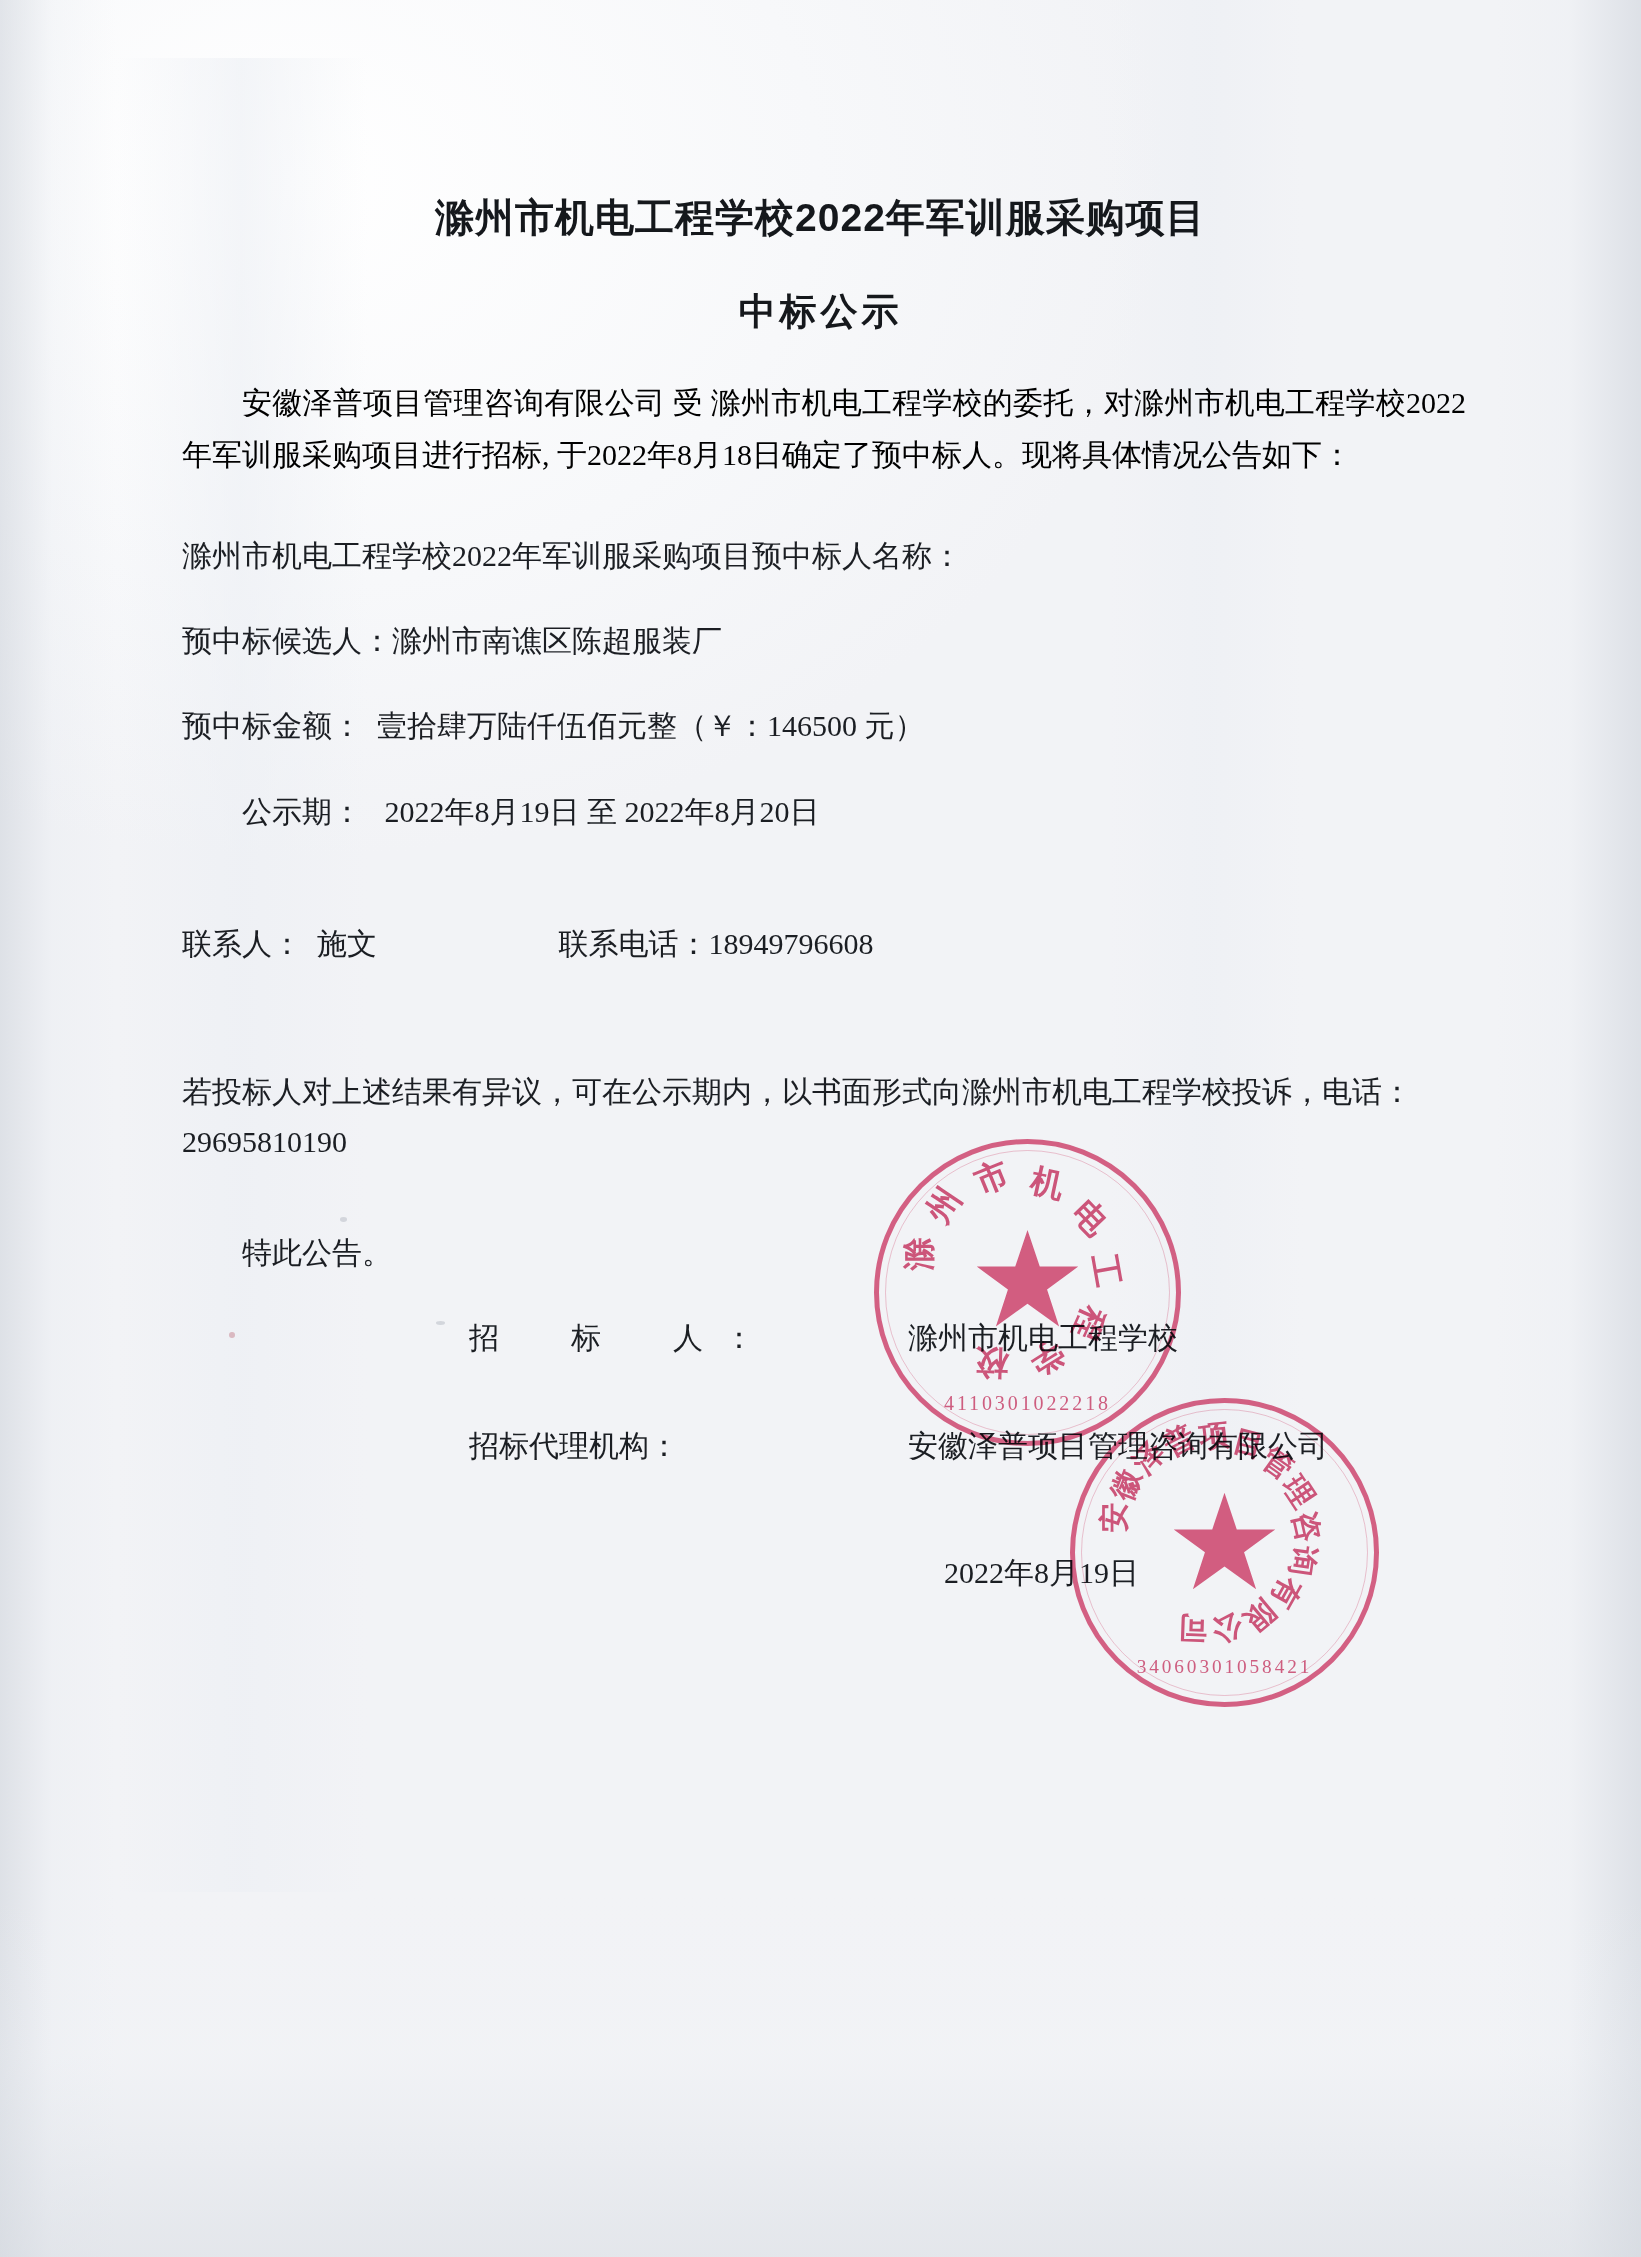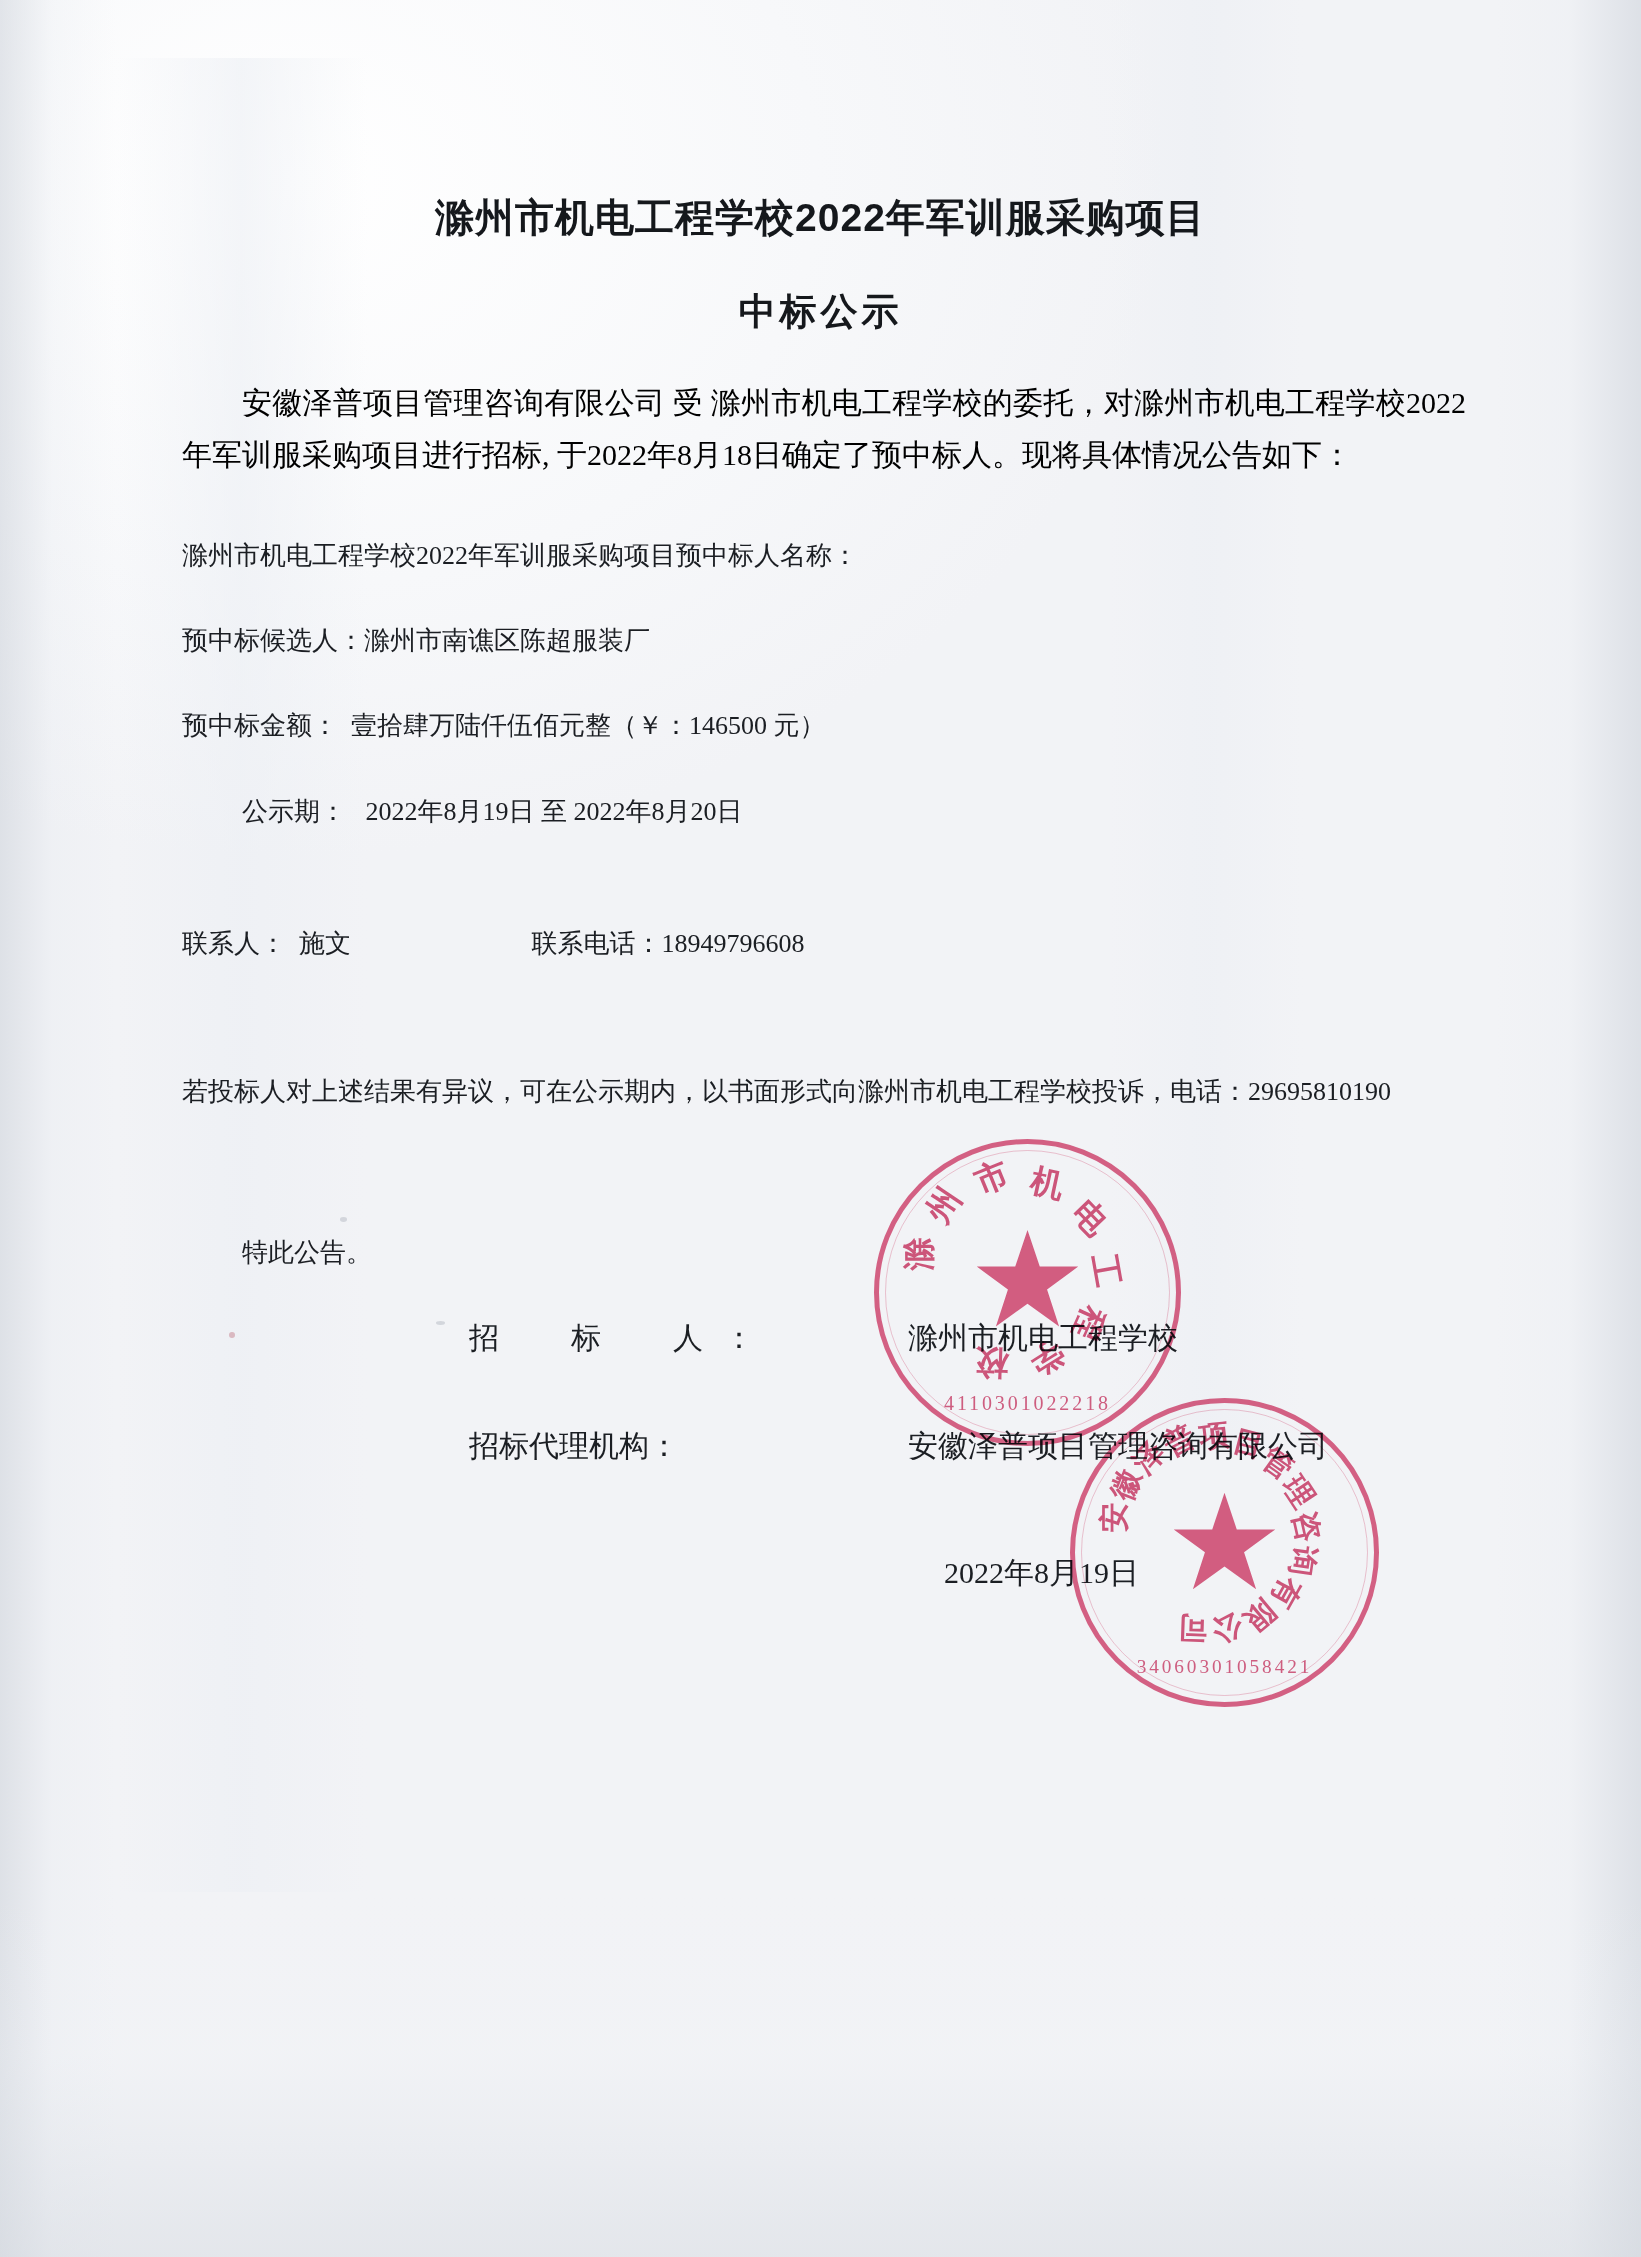--- a/index.html
+++ b/index.html
@@ -56,21 +56,21 @@
     font-weight:bold; font-size:37px; color:#15181c; letter-spacing:3.9px;
   }
 
   .body-text {
     position:absolute; left:182px; top:377px; width:1284px;
     font-size:30px; line-height:52px; color:#000000;
     text-align:justify;
   }
   .indent2 { text-indent:60px; }
 
-  .row { position:absolute; font-size:26px; color:#1b1e23; line-height:44px; }
+  .row { position:absolute; font-size:30px; color:#1b1e23; line-height:44px; }
 
   .r-bidder-title { left:182px; top:534px; }
   .r-candidate    { left:182px; top:619px;text-align:center; }
   .r-amount       { left:182px; top:704px; }
   .r-period       { left:182px; top:790px; }
   .r-contact      { left:182px; top:922px; }
   .r-contact .c-phone { display:inline-block; margin-left:174px; }
   .r-objection    { left:182px; top:1067px; width:1284px; line-height:50px; }
   .r-notice       { left:182px; top:1231px; }
 

